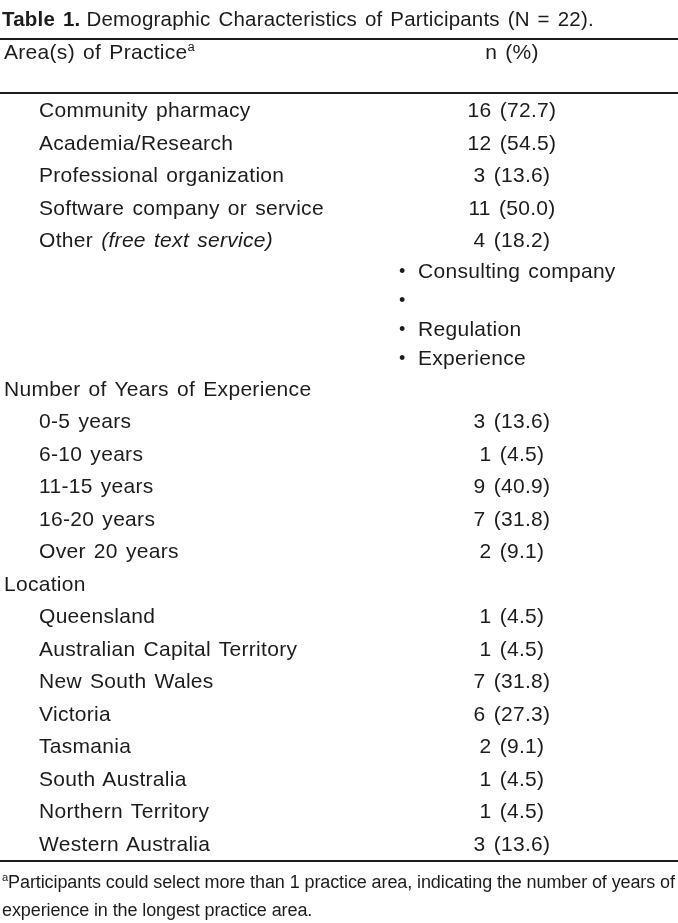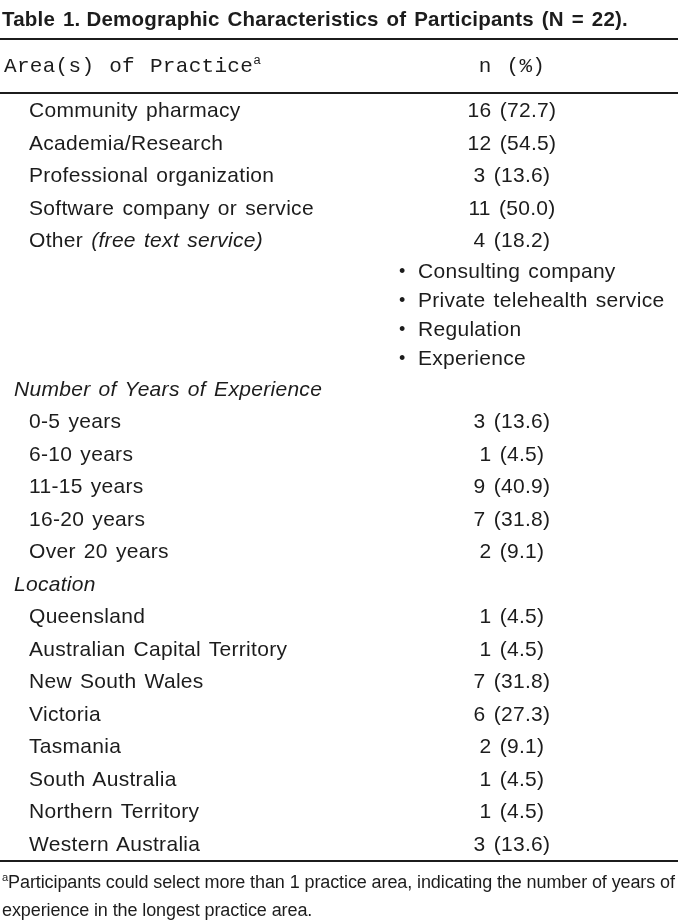--- a/index.html
+++ b/index.html
@@ -13,59 +13,58 @@
   }
   .table-wrap { width: 678px; }
   .table-title {
     font-size: 20.5px;
     line-height: 24px;
     padding: 7px 2px 7px 2px;
     letter-spacing: 0.2px;
     word-spacing: 2px;
   }
   .table-title .bold { font-weight: bold; margin-top: 43px; }
-  .table-title .rest { margin-left: 6px; font-weight: bold; }
+  .table-title .rest { margin-left: 6px; }
   .rule {
     border: none;
     border-top: 2.5px solid #1c1c1c;
     margin: 0;
     height: 0;
   }
   .header-row {
     display: flex;
-    align-items: center;
+    align-items: flex-start;
     height: 52px;
     font-size: 21px;
     letter-spacing: 0.3px;
     word-spacing: 2px;
-    font-family: Liberation Mono, monospace;
   }
   .header-row .cell-label { padding-left: 4px; }
   sup.sup {
     vertical-align: super;
     font-size: 0.62em;
     line-height: 0;
   }
-  .cell-label { flex: 1 1 auto; padding-left: 29px; white-space: nowrap; }
+  .cell-label { flex: 1 1 auto; padding-left: 39px; white-space: nowrap; }
   .cell-value {
     flex: 0 0 auto;
     width: 240px;
     margin-right: 46px;
     text-align: center;
     white-space: nowrap;
   }
   .row {
     display: flex;
     align-items: center;
     height: 32.5px;
     font-size: 21px;
     letter-spacing: 0.3px;
     word-spacing: 2px;
   }
-  .row.heading .cell-label { padding-left: 14px; font-style: italic; }
+  .row.heading .cell-label { padding-left: 4px; }
   .row .italic { font-style: italic; }
   .bullet-row {
     display: flex;
     align-items: center;
     height: 29px;
     padding-left: 399px;
     font-size: 21px;
     letter-spacing: 0.3px;
     word-spacing: 2px;
     box-sizing: border-box;
@@ -120,21 +119,20 @@
       <div class="row">
         <div class="cell-label"><span>Other </span><span class="italic">(free text service)</span></div>
         <div class="cell-value">4 (18.2)</div>
       </div>
       <div class="bullet-row">
         <span class="bullet-glyph">•</span>
         <span>Consulting company</span>
       </div>
       <div class="bullet-row">
         <span class="bullet-glyph">•</span>
-        <span>Private telehealth service</span>
       </div>
       <div class="bullet-row">
         <span class="bullet-glyph">•</span>
         <span>Regulation</span>
       </div>
       <div class="bullet-row">
         <span class="bullet-glyph">•</span>
         <span>Experience</span>
       </div>
       <div class="row heading">

